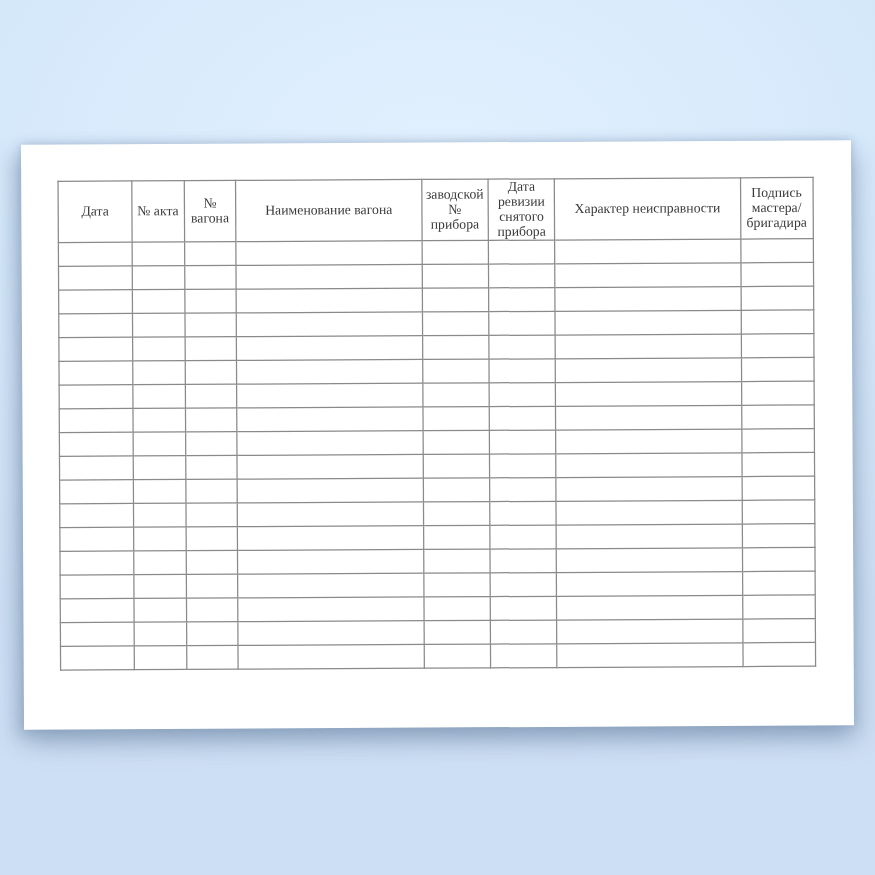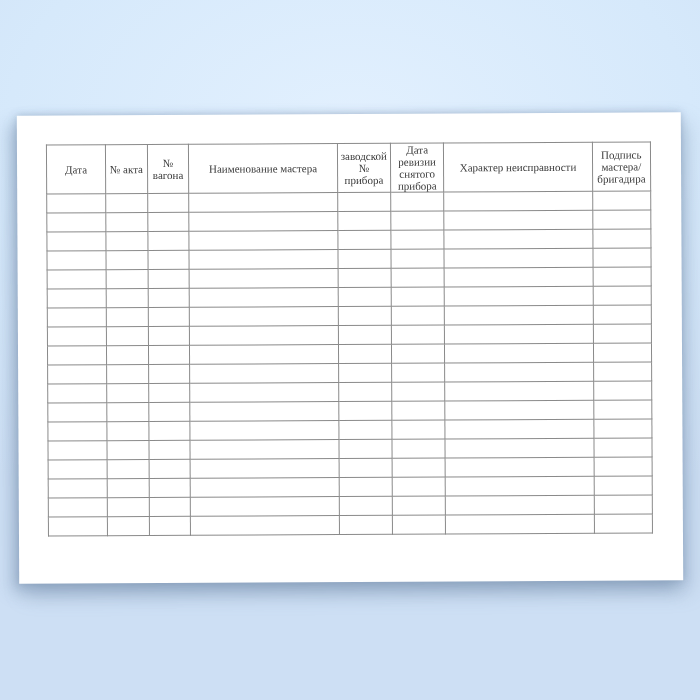--- a/index.html
+++ b/index.html
@@ -67,21 +67,21 @@
       <col style="width:8.82%">
       <col style="width:24.55%">
       <col style="width:9.67%">
     </colgroup>
     <thead>
       <tr>
         <th>Дата</th>
         <th>№ акта</th>
         <th>№
 вагона</th>
-        <th>Наименование мастера</th>
+        <th>Наименование вагона</th>
         <th>заводской
 № прибора</th>
         <th>Дата
 ревизии
 снятого
 прибора</th>
         <th>Характер неисправности</th>
         <th>Подпись
 мастера/
 бригадира</th>

